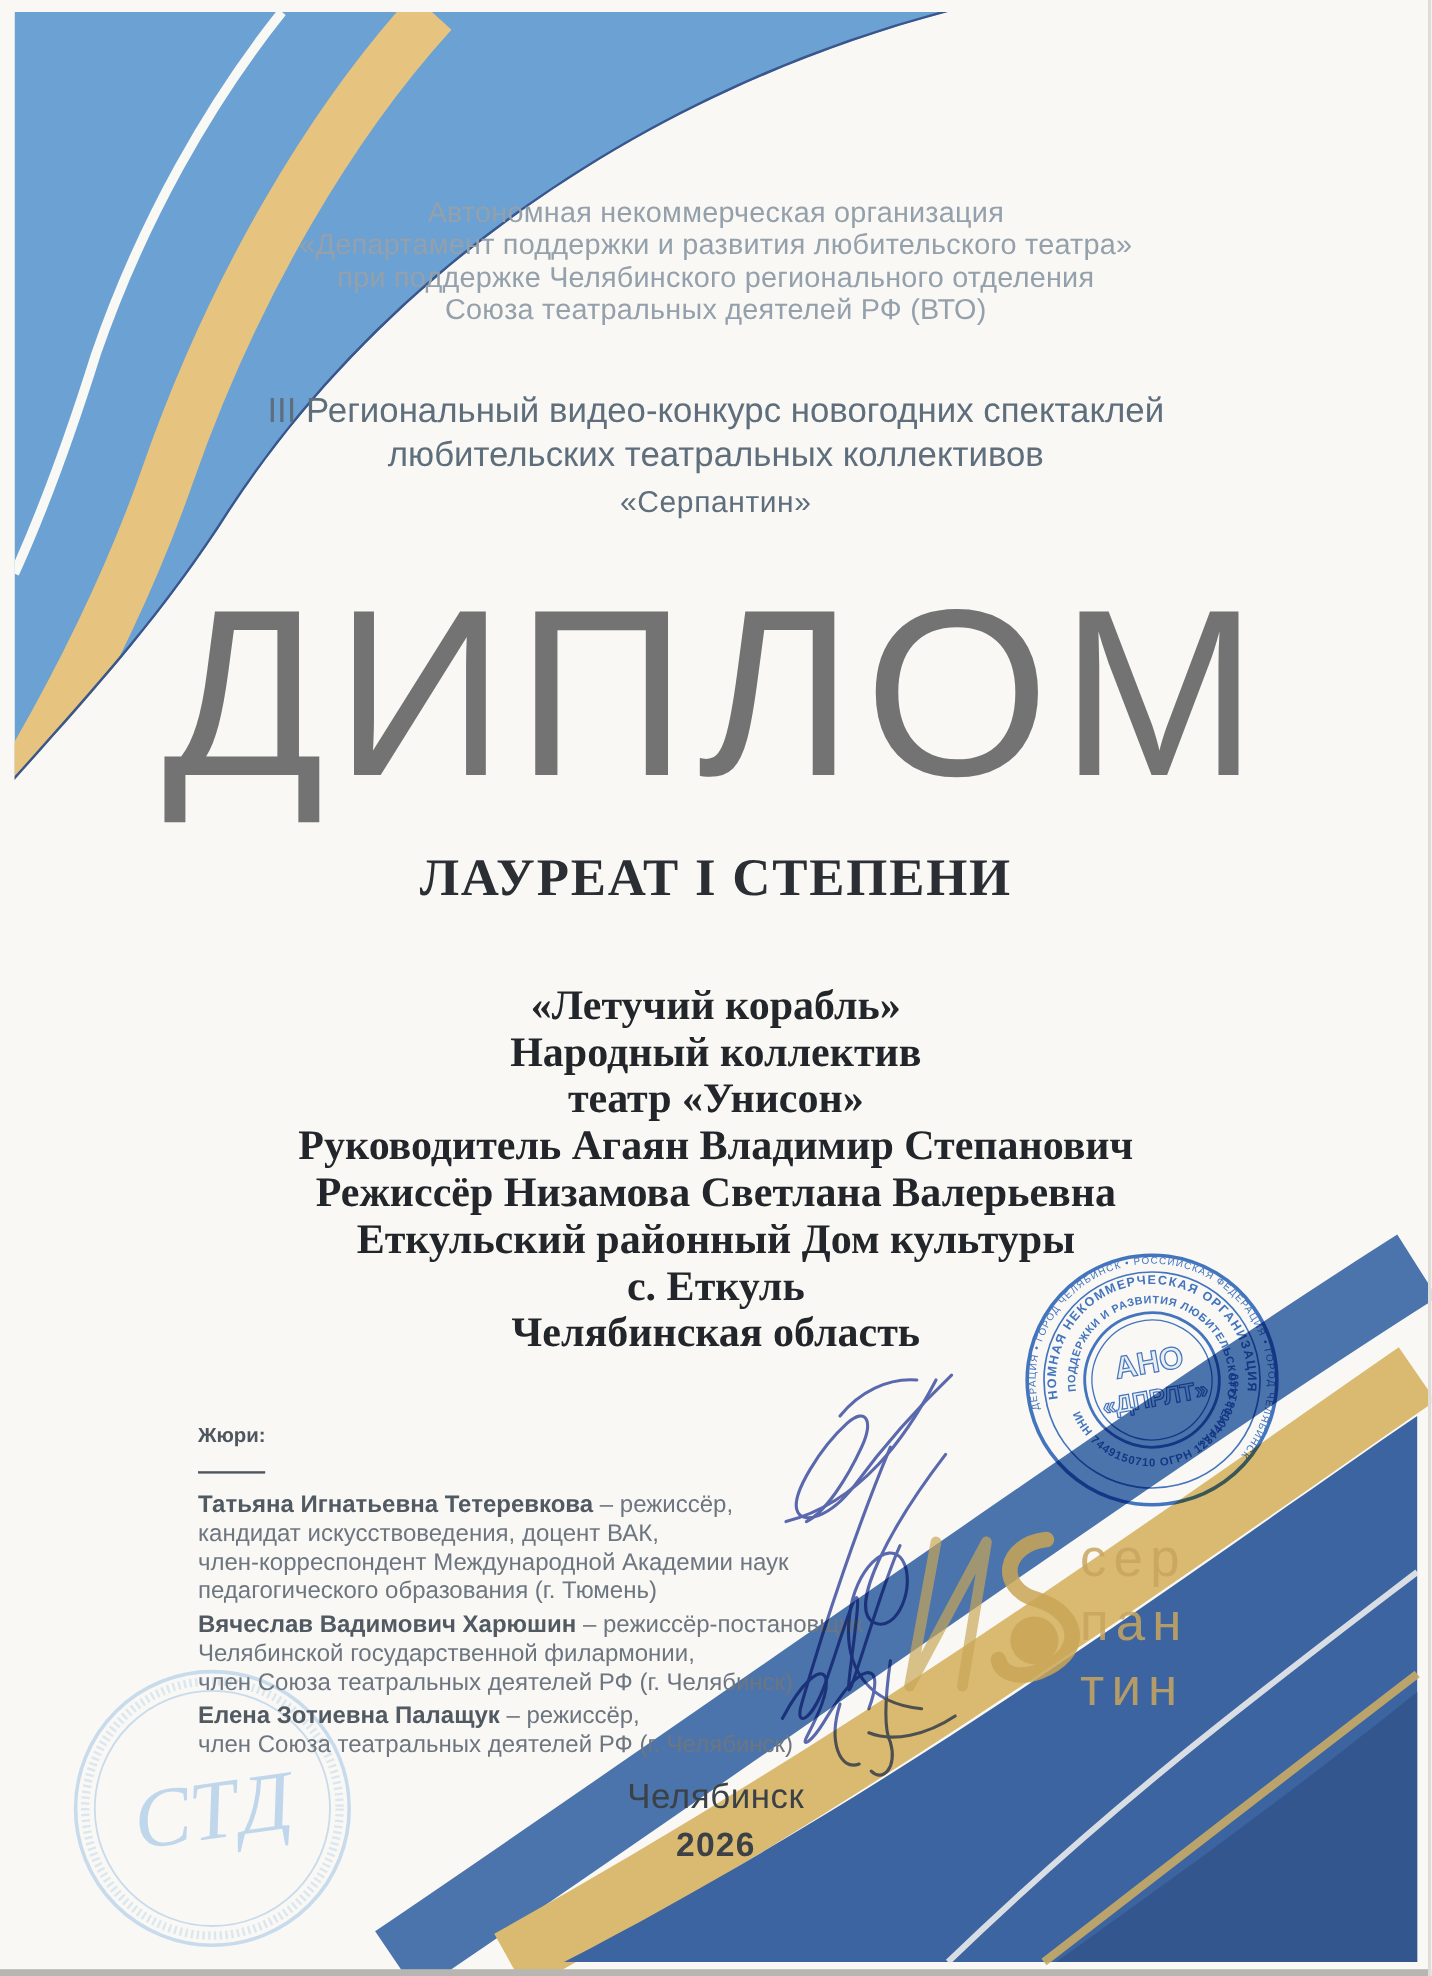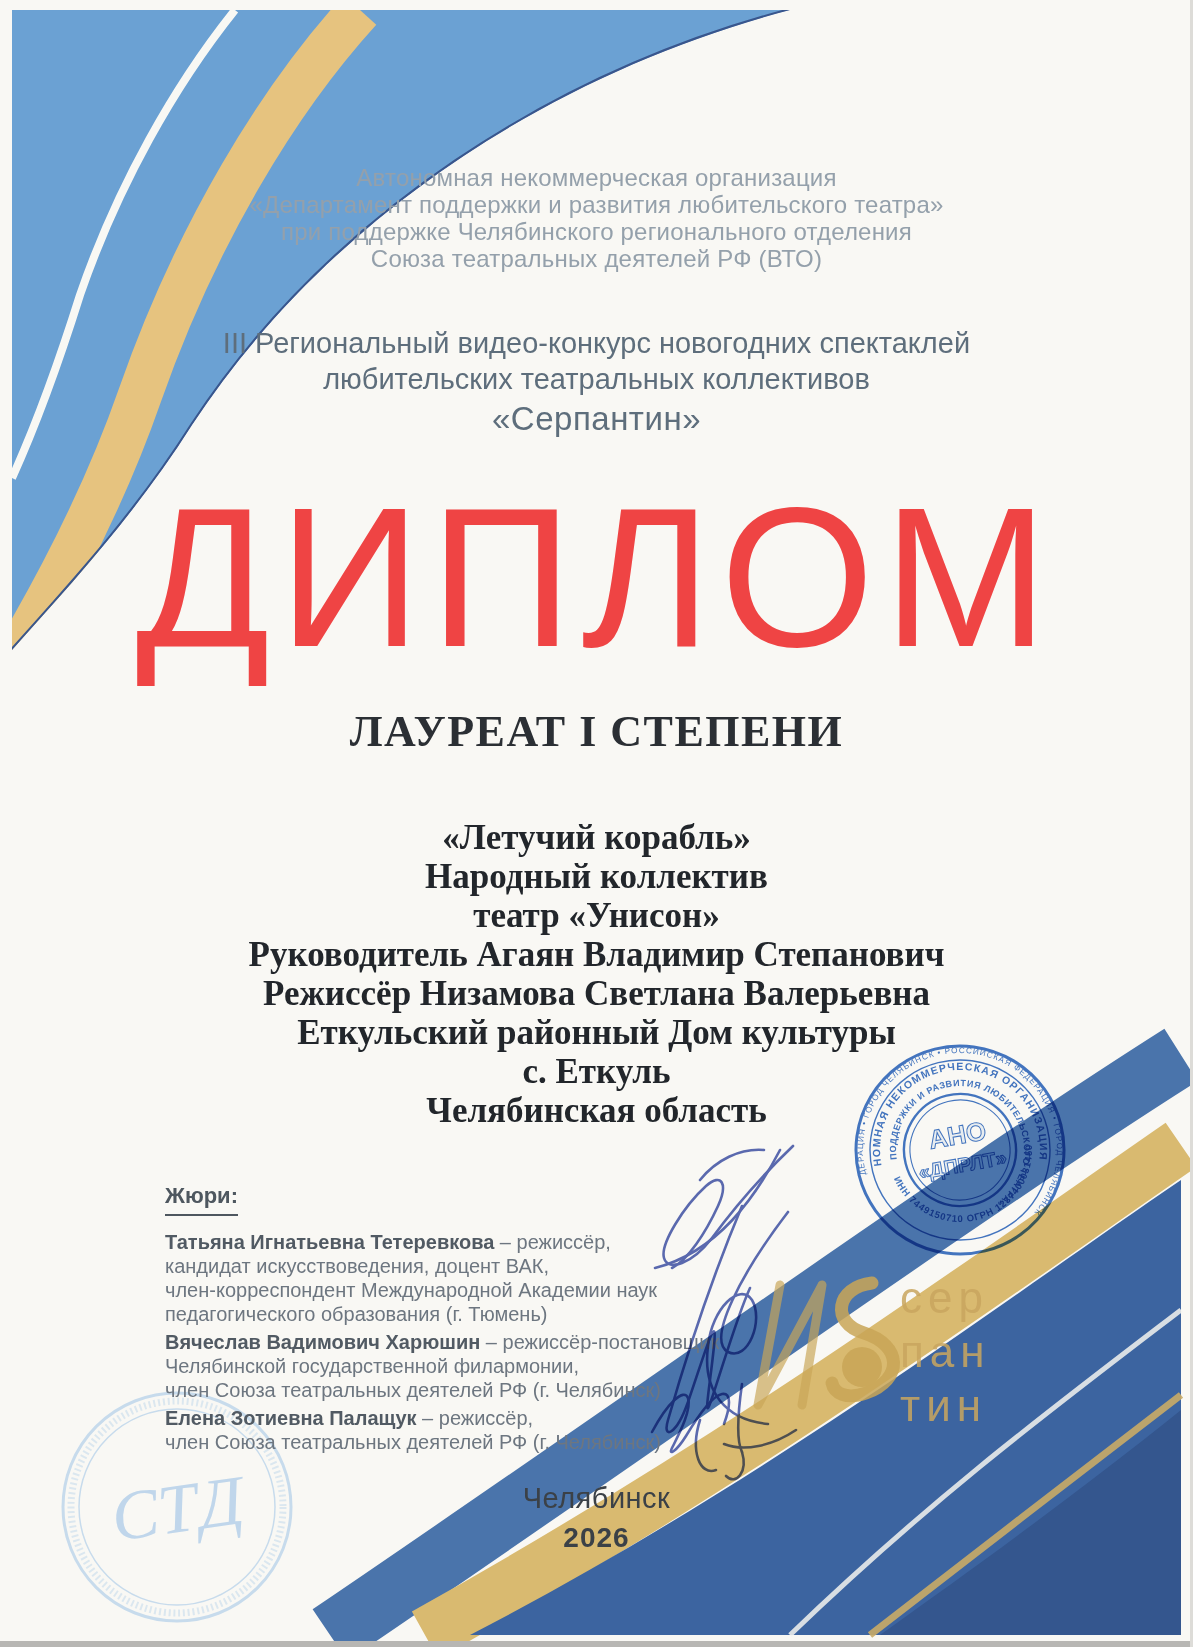--- a/index.html
+++ b/index.html
@@ -5,30 +5,30 @@
   html,body{margin:0;padding:0;}
   body{width:1193px;height:1647px;background:#efeeea;font-family:"Liberation Sans",sans-serif;}
   .page{position:relative;width:1193px;height:1647px;background:#f9f8f4;overflow:hidden;}
   .abs{position:absolute;}
   .ctr{left:0;width:1193px;text-align:center;}
 
   
   .org{top:164px;font-size:24px;line-height:27px;color:#94a0ab;letter-spacing:.2px;}
   
   .comp{top:325px;font-size:29px;line-height:36px;font-weight:400;color:#5e6e7c;}
-  .comp .name{font-size:33px;margin-top:4px;letter-spacing:.5px;}
+  .comp .name{font-size:25px;margin-top:4px;letter-spacing:.5px;}
   
-  .diploma-title{top:478px;font-size:198px;line-height:200px;font-weight:300;color:#ef4444;letter-spacing:9px;font-family:"Liberation Sans",sans-serif;}
+  .diploma-title{top:478px;font-size:198px;line-height:200px;font-weight:300;color:#737373;letter-spacing:9px;font-family:"Liberation Sans",sans-serif;}
   
   .award{top:706px;font-size:44px;font-weight:700;font-family:"Liberation Serif","DejaVu Serif",serif;color:#2b2f34;letter-spacing:1.5px;}
   
   .recipient{top:818px;font-size:35px;line-height:39px;font-weight:700;font-family:"Liberation Serif","DejaVu Serif",serif;color:#22262b;}
   
   .jury{left:165px;top:1184px;width:580px;font-size:20px;line-height:24px;color:#6d7680;z-index:3;}
-  .jury h3{margin:0 0 14px 0;font-size:22px;color:#4e575f;display:inline-block;border-bottom:2.5px solid #4e575f;padding-bottom:6px;}
+  .jury h3{margin:0 0 14px 0;font-size:17px;color:#4e575f;display:inline-block;border-bottom:2.5px solid #4e575f;padding-bottom:17px;}
   .jmember{margin:0 0 4px 0;}
   .jname{font-weight:700;color:#515a63;}
   
   .city{top:1482px;font-size:29px;font-weight:400;color:#3b4147;letter-spacing:.5px;}
   .year{top:1522px;font-size:28px;font-weight:700;color:#3b4147;letter-spacing:1px;}
 
   .deco,.overlay{position:absolute;left:0;top:0;pointer-events:none;}
   .mult{mix-blend-mode:multiply;}
   .edge-bottom{position:absolute;left:0;bottom:0;width:100%;height:6px;background:#b7b6b3;}
   .edge-right{position:absolute;right:0;top:0;width:3px;height:100%;background:#dddcd8;}

